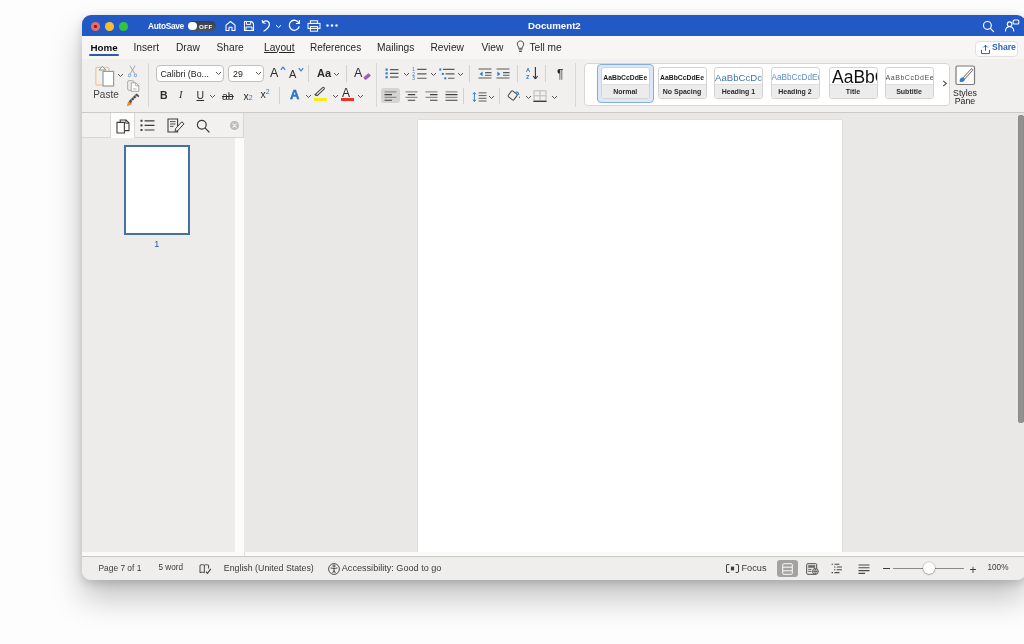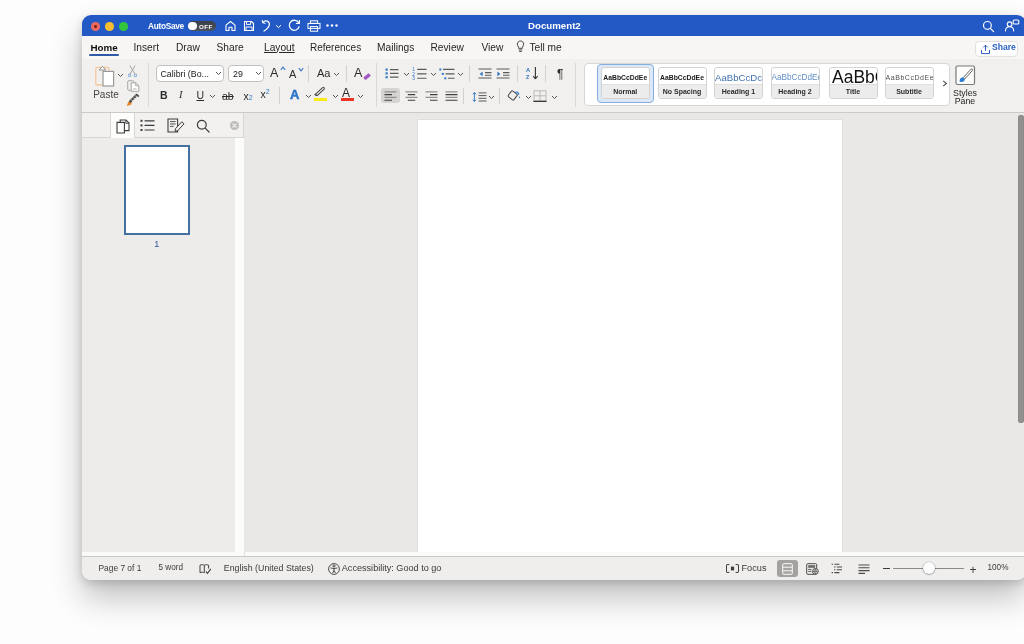--- a/index.html
+++ b/index.html
@@ -164,21 +164,21 @@
 
     <div class="rlbl" style="left:188px;top:7px;font-size:12.5px;color:#2b2b2b;">A</div>
     <svg style="left:197.5px;top:7px;" width="6" height="5" viewBox="0 0 6 5" fill="none" stroke="#3178c6" stroke-width="1.1">
         <path d="M0.8 3.8 L3 1.2 L5.2 3.8"></path>
       </svg>
     <div class="rlbl" style="left:207px;top:8.5px;font-size:11px;color:#2b2b2b;">A</div>
     <svg style="left:215.5px;top:8px;" width="6" height="5" viewBox="0 0 6 5" fill="none" stroke="#3178c6" stroke-width="1.1">
         <path d="M0.8 1.2 L3 3.8 L5.2 1.2"></path>
       </svg>
     <div class="ssep" style="left:225.5px;top:6px;height:17px;"></div>
-    <div class="rlbl" style="left:235px;top:8px;font-size:11px;color:#2b2b2b;">Aa</div>
+    <div class="rlbl" style="left:235px;top:8px;font-size:11px;color:#2b2b2b;font-weight:bold;">Aa</div>
     <svg class="chev" style="left:250.5px;top:12.5px;" viewBox="0 0 7 5" fill="none" stroke="#555" stroke-width="1">
         <path d="M1 1 L3.5 3.5 L6 1"></path>
       </svg>
     <div class="ssep" style="left:263.5px;top:6px;height:17px;"></div>
     <div class="rlbl" style="left:272px;top:7px;font-size:12.5px;color:#2b2b2b;">A</div>
     <svg style="left:281px;top:13.5px;" width="8" height="7" viewBox="0 0 8 7">
       <rect x="0.8" y="2.2" width="6.6" height="3" rx="0.9" transform="rotate(-38 4 3.7)" fill="#a35bc4" stroke="#8a44ad" stroke-width="0.5"></rect>
     </svg>
 
     <div class="rlbl" style="left:78px;top:30px;font-size:10.5px;font-weight:bold;color:#2b2b2b;">B</div>

